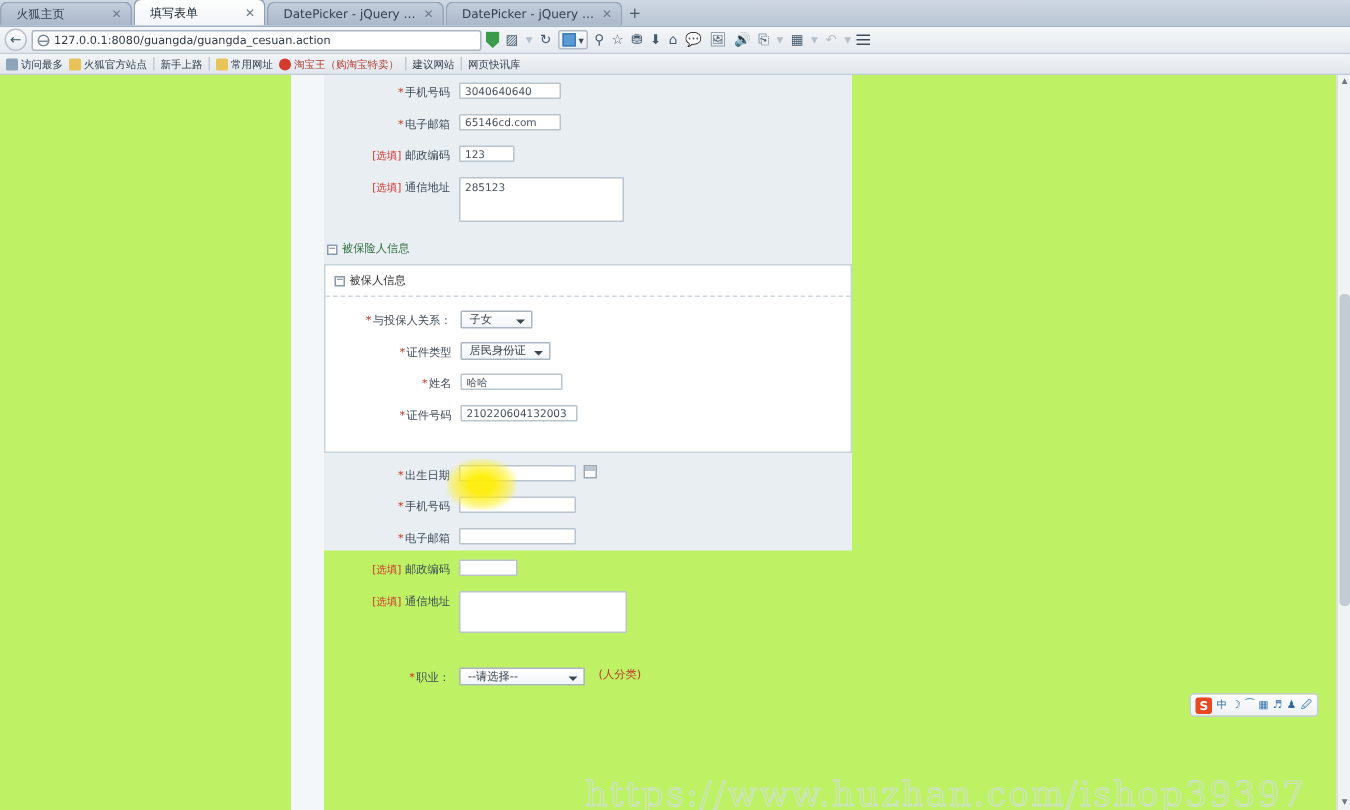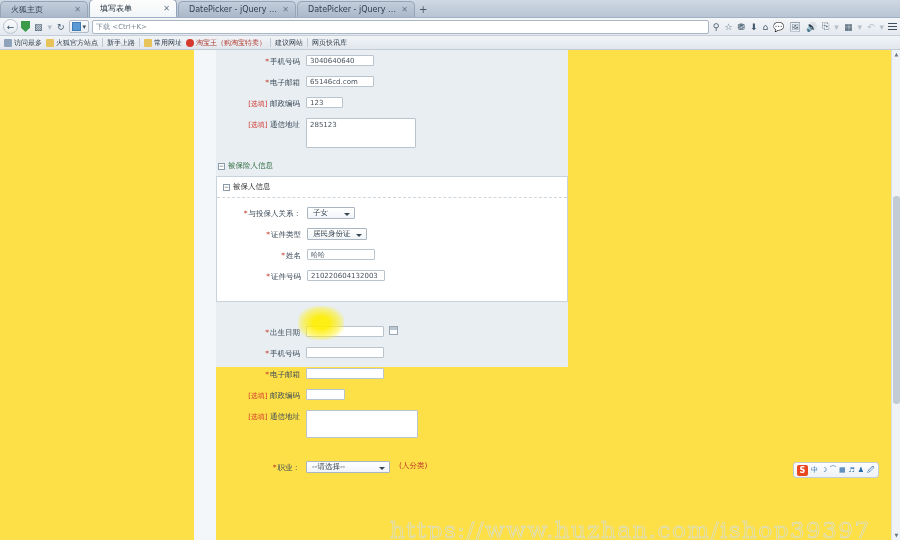--- a/index.html
+++ b/index.html
@@ -83,21 +83,21 @@
     display: flex; align-items: center; gap: 4px; padding: 0 4px;
     border-bottom: 1px solid #c2ccd6; font-size: 7px; color: #2e3c4a;
   }
   .bm { display: flex; align-items: center; gap: 2px; white-space: nowrap; justify-content: flex-end; }
   .bm-ic { width: 8px; height: 8px; border-radius: 1px; flex: none; }
   .bm-sep { width: 1px; height: 9px; background: #c0cad4; }
 
   
   .viewport {
     position: absolute; left: 0; top: 50px; width: 900px; height: 490px;
-    background: #fde047; overflow: hidden;
+    background: #bef264; overflow: hidden;
   }
   .page-bg {
     position: absolute; left: 194px; top: 0; width: 374px; height: 317px;
     background: #e8eef2;
   }
   .page-bg2 {
     position: absolute; left: 194px; top: 0; width: 22px; height: 490px;
     background: #f4f7f9;
   }
 
@@ -134,21 +134,21 @@
     font-size: 7.5px; color: #2e6b3e; display: flex; align-items: center;
     gap: 3px; margin: 0 0 5px 2px;
   }
   .sq {
     width: 7px; height: 7px; border: 1px solid #8a9aa8; background: #fdfdfd;
     display: flex; align-items: center; justify-content: center;
     font-size: 6px; line-height: 1; color: #44525f; flex: none;
   }
   .panel {
     border: 1px solid #c9d3db; background: #fff; padding: 5px 0 10px 0;
-    margin-bottom: 24px;
+    margin-bottom: 8px;
   }
   .panel-head {
     font-size: 7.5px; color: #2e2e2e; display: flex; align-items: center;
     gap: 3px; padding: 0 0 5px 6px; border-bottom: 1px dashed #cfd8df;
     margin-bottom: 9px;
   }
   .radio-wrap { display: flex; align-items: center; gap: 26px; padding-top: 1px; }
   .radio { display: flex; align-items: center; gap: 3px; font-size: 7.5px; color: #3c4a58; }
   .rdot {
     width: 7px; height: 7px; border-radius: 50%; border: 1px solid #8d9aa6;
@@ -222,30 +222,31 @@
     </div>
     <div class="tab">
       <span class="t-label">DatePicker - jQuery plugin</span>
       <span class="t-close">✕</span>
     </div>
     <div class="newtab">+</div>
   </div>
 
   <div class="navbar">
     <div class="navbtn">←</div>
+    <div class="urlbox">
+      <span class="globe"></span>
+      <span>127.0.0.1:8080/guangda/guangda_cesuan.action</span>
+    </div>
     <span class="sec-shield"></span>
     <span class="navicon">▨</span>
     <span class="navicon sep">▾</span>
     <span class="navicon">↻</span>
     <div class="fx-btn">
       <span class="fx-chip"></span>
       <span>▾</span>
-    </div>
-    <div class="searchbox">
-      <span>下载 &lt;Ctrl+K&gt;</span>
     </div>
     <span class="navicon">⚲</span>
     <span class="navicon">☆</span>
     <span class="navicon">⛃</span>
     <span class="navicon">⬇</span>
     <span class="navicon">⌂</span>
     <span class="navicon">💬</span>
     <span class="navicon">🖼</span>
     <span class="navicon">🔊</span>
     <span class="navicon">⎘</span>

